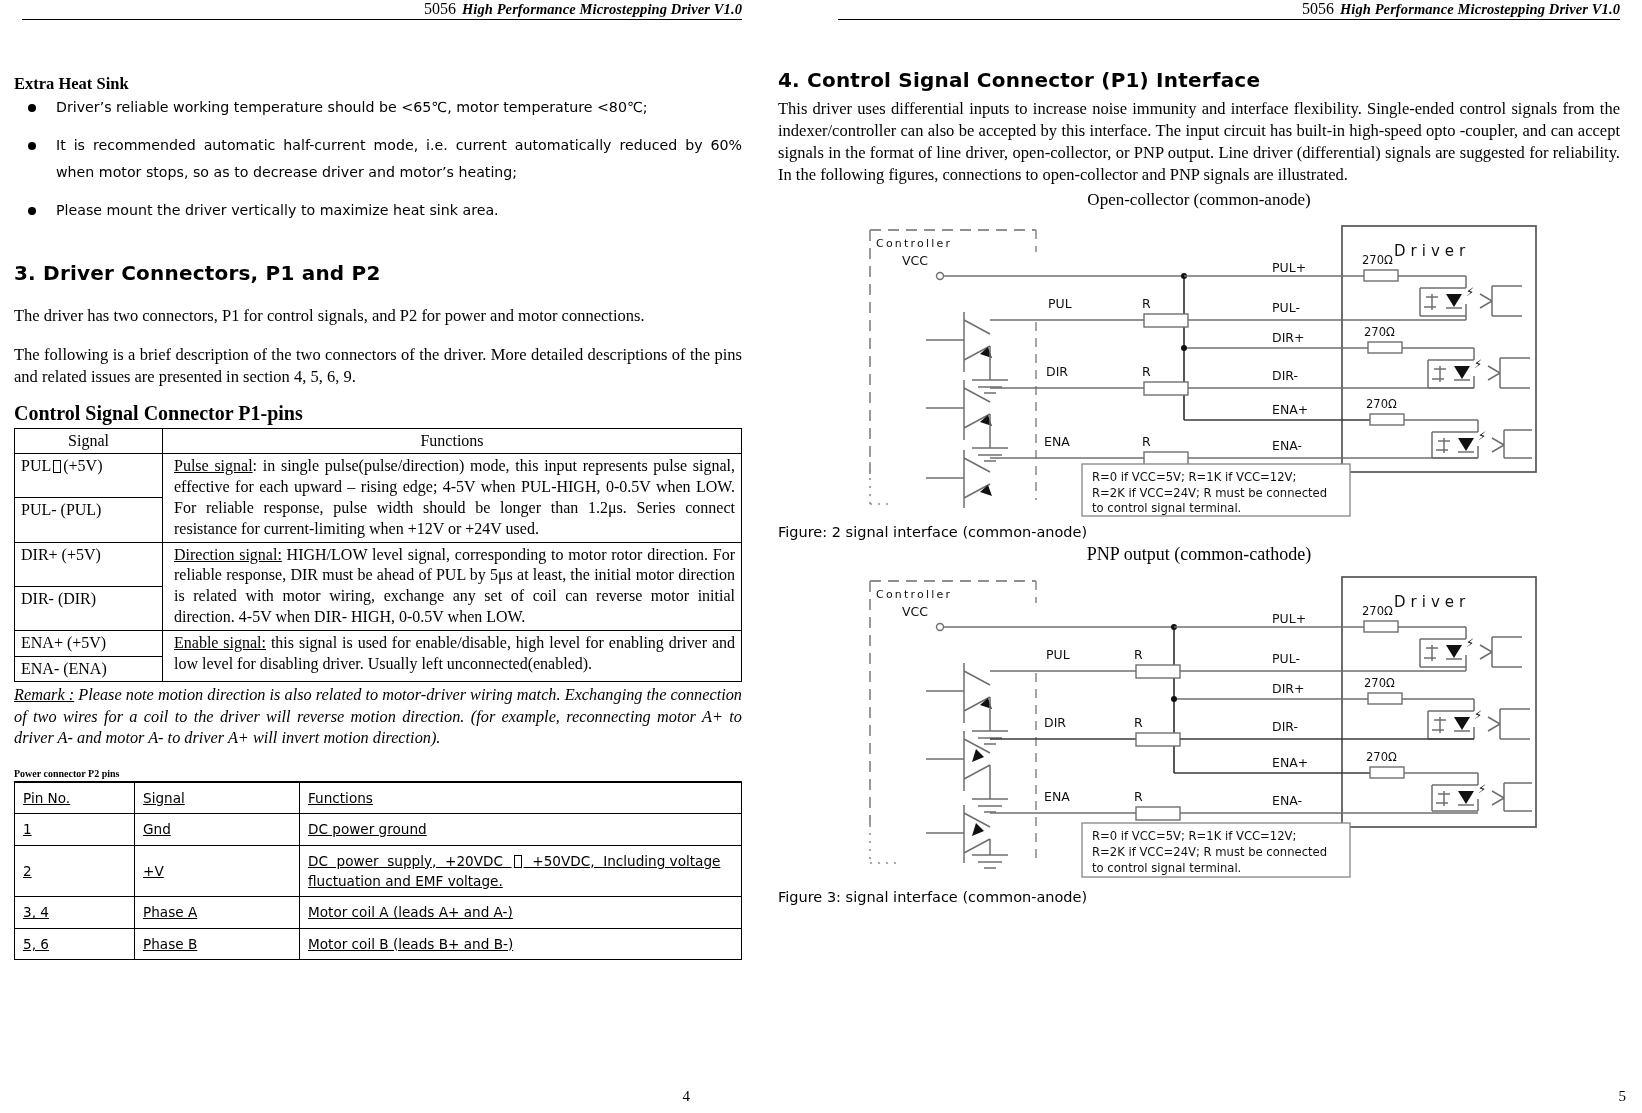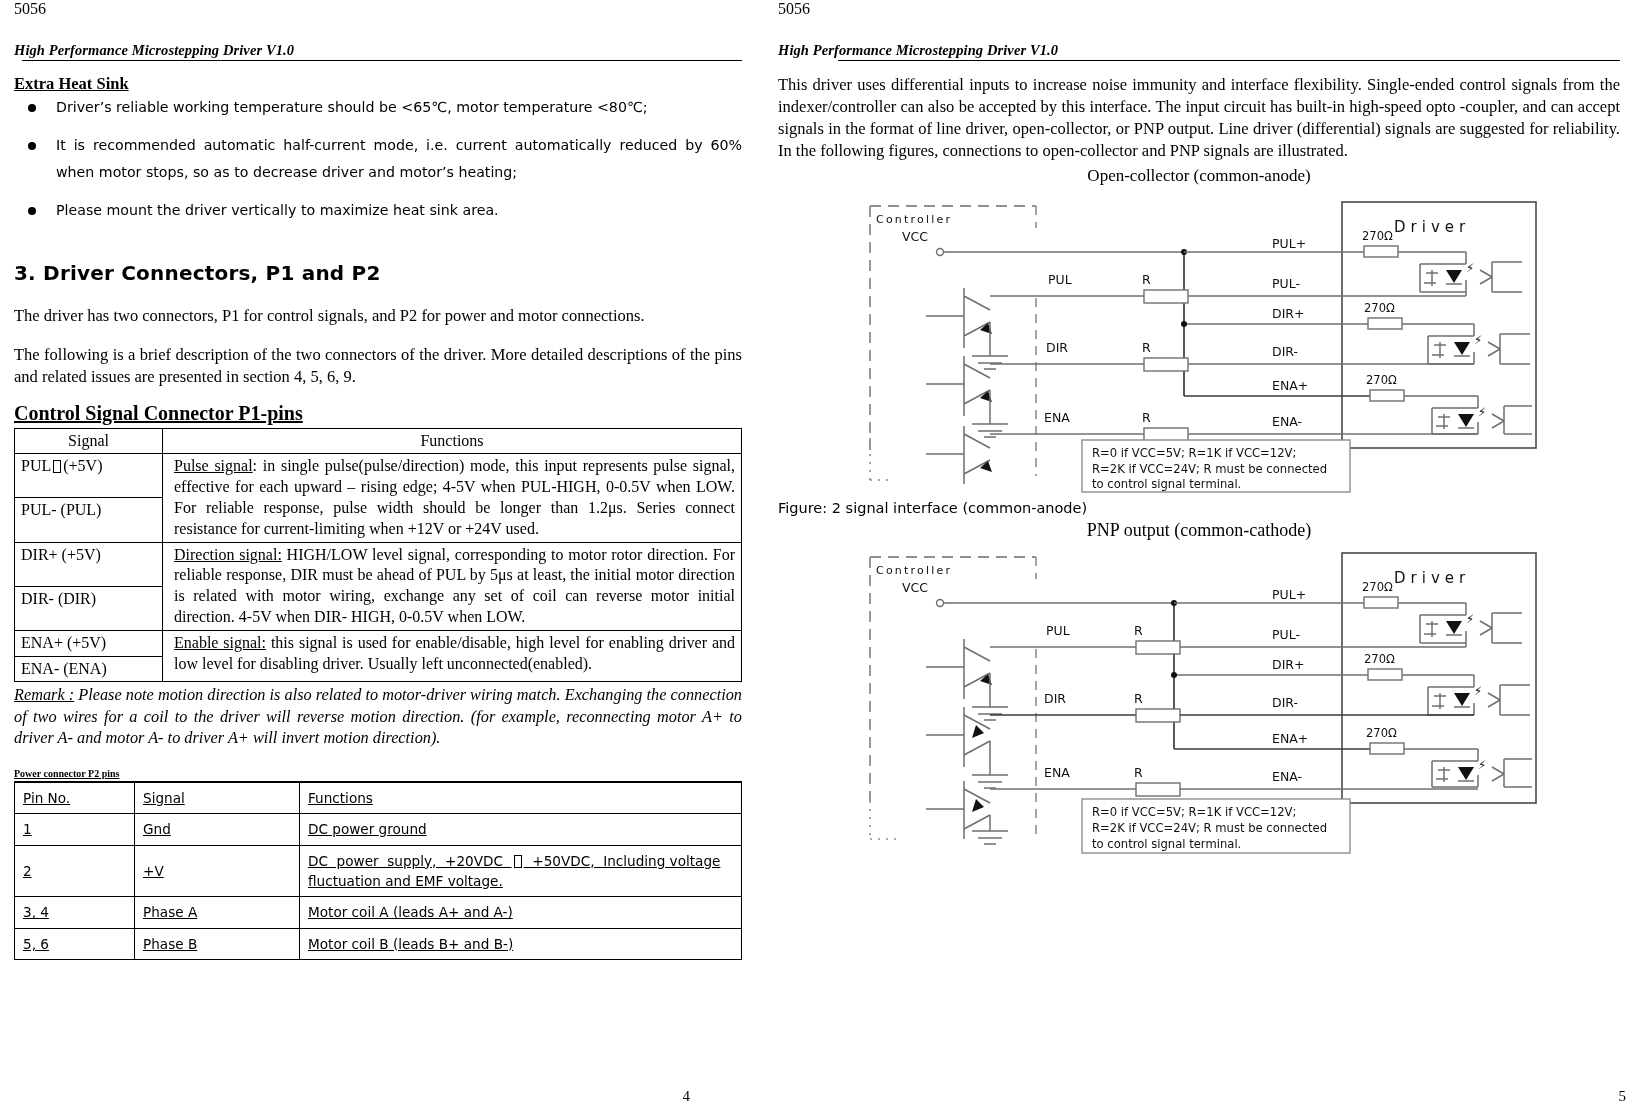--- a/index.html
+++ b/index.html
@@ -13,35 +13,35 @@
     position:relative;
   }
   .spread { display:flex; width:1642px; height:1113px; }
   .page { position:relative; height:1113px; }
   .page-left  { width:760px; padding:0 18px 0 14px; }
   .page-right { width:882px; padding:0 22px 0 18px; }
 
   
   .hdr { height:26px; position:relative; }
   .hdr-inner {
-    display:flex; align-items:flex-start; justify-content:flex-end;
-    gap:24px; padding-bottom:1px;flex-direction:column;
+    display:flex; align-items:center; justify-content:flex-end;
+    gap:6px; padding-bottom:1px;
   }
   .hdr-num { font-family:"Liberation Serif", serif; font-size:16px; }
   .hdr-title {
     font-family:"Liberation Serif", serif;
     font-style:italic; font-weight:bold; font-size:14.5px;
     letter-spacing:.1px;
   }
   .hdr-rule { border-bottom:1.6px solid #000; }
   .hdr-rule-left  { margin:0 0 0 8px; }
   .hdr-rule-right { margin:0 0 0 60px; }
 
   
-  .h-bold-serif { font-weight:bold; font-size:16.5px; font-family:"Liberation Serif", serif;text-decoration:underline; }
+  .h-bold-serif { font-weight:bold; font-size:16.5px; font-family:"Liberation Serif", serif; }
   .sec-head {
     font-family:"DejaVu Sans", sans-serif;
     font-weight:bold; font-size:20px; letter-spacing:.2px;
   }
   .body-serif {
     font-size:16.5px; line-height:1.33; text-align:justify;
     font-family:"Liberation Serif", serif;
   }
 
   
@@ -231,20 +231,21 @@
     <div class="hdr">
       <div class="hdr-inner">
         <span class="hdr-num">5056</span>
         <span class="hdr-title">High Performance Microstepping Driver V1.0</span>
       </div>
       <div class="hdr-rule hdr-rule-right"></div>
     </div>
 
     <div style="height:42px"></div>
 
+    <div class="sec-head">4.  Control Signal Connector (P1) Interface</div>
     <div class="body-serif" style="margin-top:6px">This driver uses differential inputs to increase noise immunity and interface flexibility. Single-ended control signals from the indexer/controller can also be accepted by this interface. The input circuit has built-in high-speed opto -coupler, and can accept signals in the format of line driver, open-collector, or PNP output. Line driver (differential) signals are suggested for reliability. In the following figures, connections to open-collector and PNP signals are illustrated.</div>
 
     <div class="fig-title">Open-collector (common-anode)</div>
 
     <svg class="schem" width="690" height="310" viewBox="0 0 690 310">
 
       <path class="dashbox" d="M16 18 H182 M16 18 V262"></path>
       <path class="dotline" d="M16 250 V292 M16 292 H40"></path>
       <path class="dashline" d="M182 18 V40"></path>
       <path class="dashline" d="M182 110 V288"></path>
@@ -453,16 +454,17 @@
         <path class="blk" d="M122 256 l-4 13 l12 -5 z"></path>
         <path class="wire" d="M136 272 V288 M118 288 H154 M124 295 H148 M130 301 H142"></path>
       </g>
 
       <rect class="notebox" x="228" y="256" width="268" height="54"></rect>
       <text class="note" x="238" y="273">R=0 if VCC=5V; R=1K  if VCC=12V;</text>
       <text class="note" x="238" y="289">R=2K if VCC=24V; R must be connected</text>
       <text class="note" x="238" y="305">to control signal terminal.</text>
     </svg>
 
+    <div class="fig-cap">Figure 3: signal interface (common-anode)</div>
 
     <div class="pgnum pg-r">5</div>
   </div>
 </div>
 
 </body></html>

